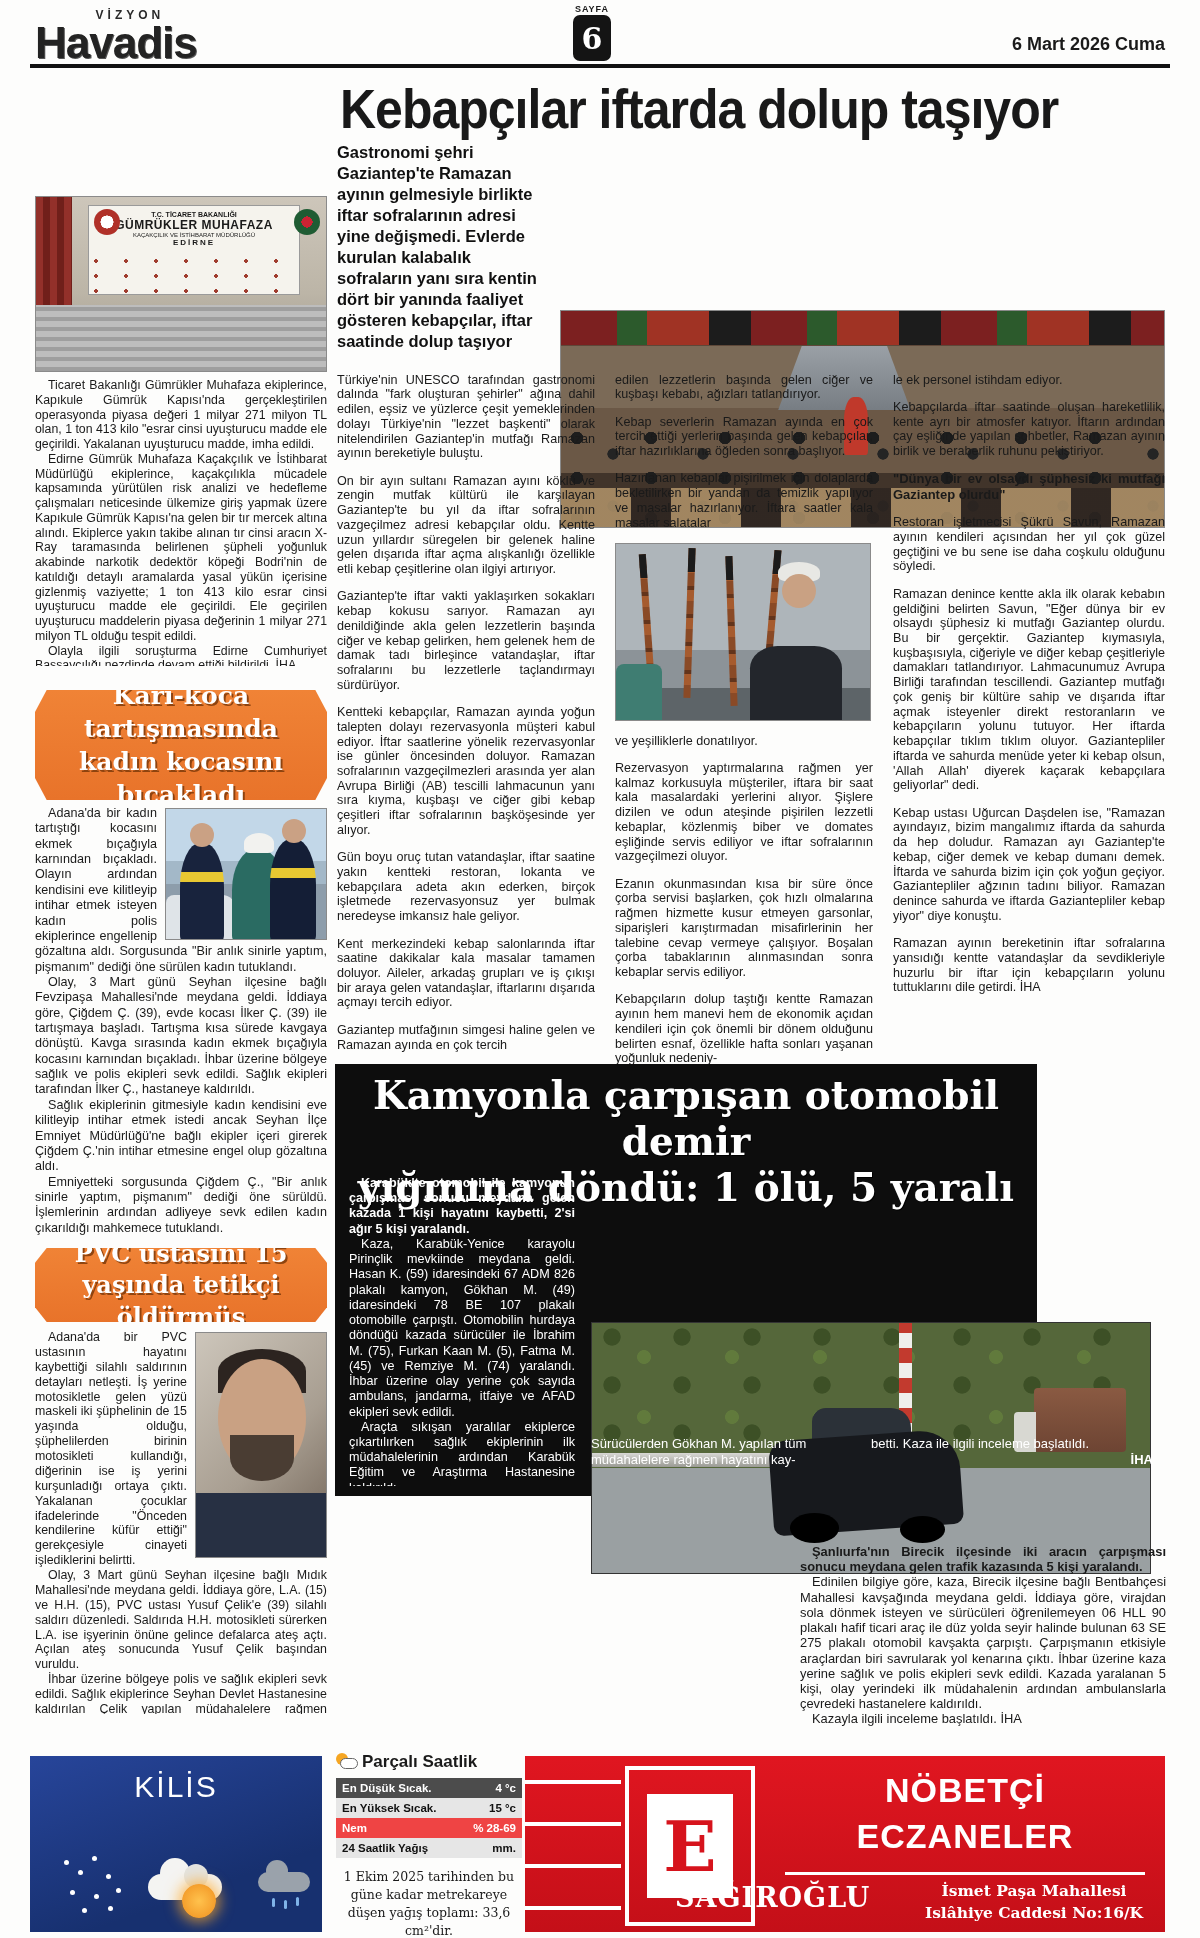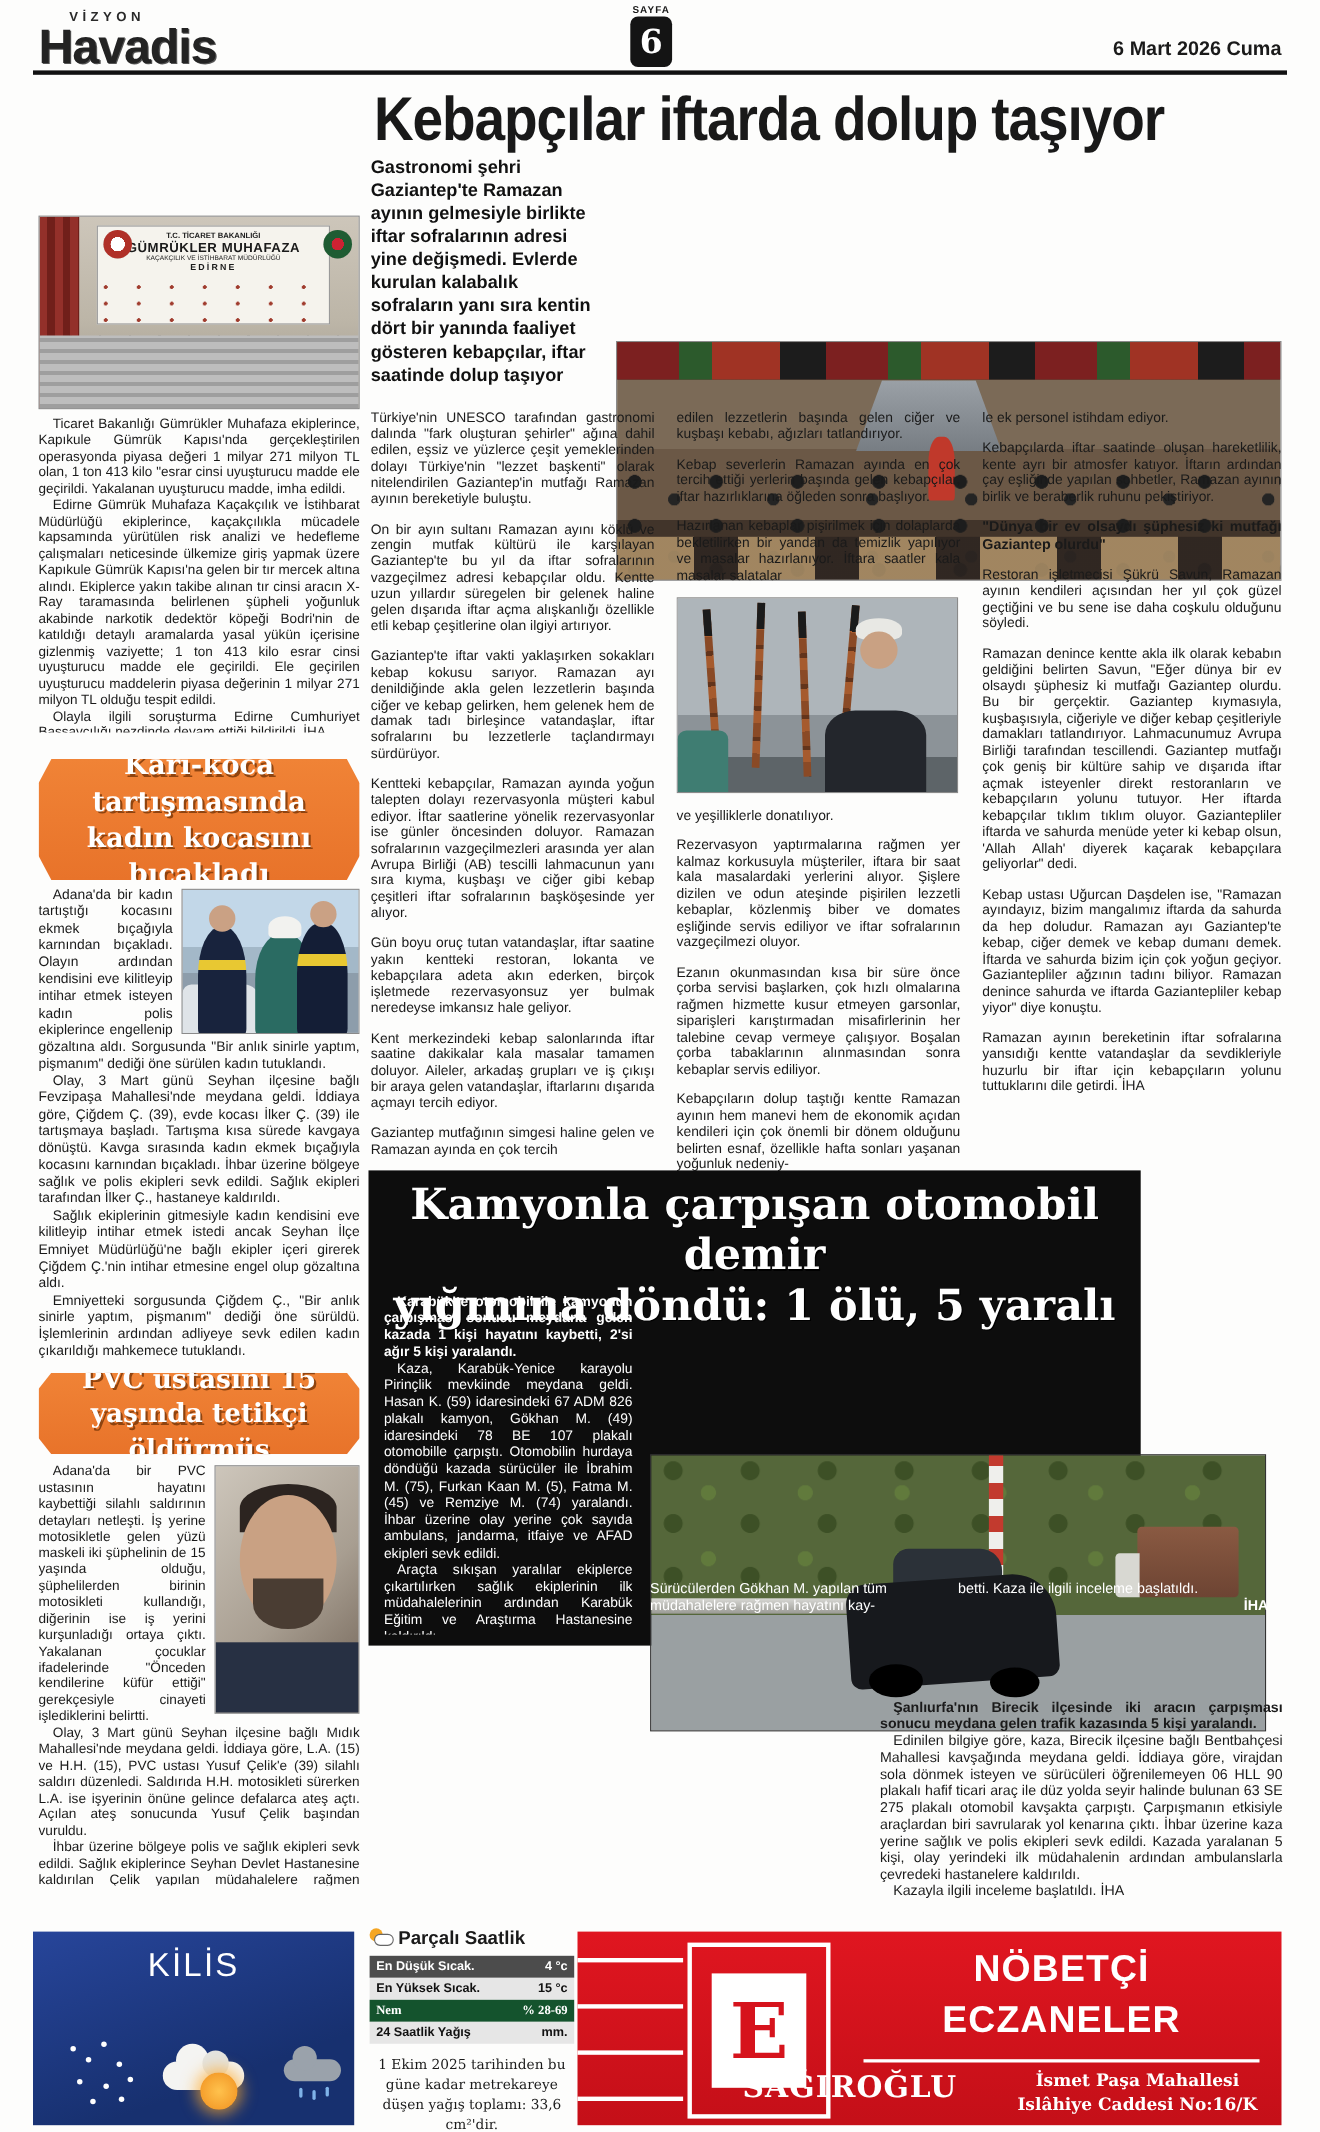--- a/index.html
+++ b/index.html
@@ -104,38 +104,38 @@
   .raincloud:after{content:"";position:absolute;left:14px;top:26px;width:3px;height:9px;border-radius:2px;background:#7fb3e8;box-shadow:12px 2px 0 #7fb3e8,24px -1px 0 #7fb3e8;}
   .wx-head{font-size:17px;font-weight:bold;}
   .wx-icon{display:inline-block;position:relative;width:22px;height:16px;vertical-align:-2px;margin-right:4px;}
   .wx-icon .s{position:absolute;left:0;top:0;width:12px;height:12px;border-radius:50%;background:#f5a623;}
   .wx-icon .c{position:absolute;right:0;bottom:0;width:16px;height:9px;border-radius:6px;background:#fff;border:1px solid #666;}
   .wx-table{width:100%;border-collapse:collapse;margin-top:6px;}
   .wx-table td{font-size:11.5px;font-weight:bold;padding:4px 6px;}
   .wx-table .val{text-align:right;}
   .r1{background:#4c4c4c;color:#fff;}
   .r2{background:#e6e6e6;color:#111;}
-  .r3{background:#14532d;color:#fff;font-family:Liberation Serif, serif;}
+  .r3{background:#ef4444;color:#fff;}
   .r4{background:#e6e6e6;color:#111;}
   .wx-note{font-family:"DejaVu Serif",serif;font-size:12.5px;line-height:1.45;text-align:center;margin-top:10px;}
   .ecz{background:linear-gradient(#e01620,#c40f18);color:#fff;}
   .deco-line{position:absolute;left:0;height:4px;width:96px;background:#fff;}
   .e-frame{position:absolute;left:100px;top:10px;width:122px;height:152px;border:4px solid #fff;display:flex;align-items:center;justify-content:center;}
   .e-box{width:86px;height:104px;background:#fff;display:flex;align-items:center;justify-content:center;font-family:"DejaVu Serif",serif;font-size:70px;font-weight:bold;color:#d6131c;}
   .ecz-title{position:absolute;left:260px;top:12px;width:360px;text-align:center;font-size:34px;font-weight:900;line-height:1.35;letter-spacing:1px;}
   .ecz-rule{position:absolute;left:260px;top:116px;width:360px;height:3px;background:#fff;}
   .ecz-name{position:absolute;left:150px;top:126px;width:220px;font-family:"DejaVu Serif",serif;font-size:27px;font-weight:bold;letter-spacing:1px;}
   .ecz-addr{position:absolute;right:16px;top:124px;width:230px;text-align:center;font-family:"DejaVu Serif",serif;font-size:15.5px;font-weight:bold;line-height:1.4;}
 </style>
 </head>
 <body>
 
 <div class="abs" style="left:0;top:0;width:1200px;height:1938px;">
 
-  <div class="abs" style="left:35px;top:8px;">
+  <div class="abs" style="left:35px;top:8px;text-align:center;">
     <div class="masthead-top" style="margin-left:28px;">VİZYON</div>
     <div class="masthead">Havadis</div>
   </div>
   <div class="abs" style="left:572px;top:4px;width:40px;">
     <div class="sayfa-label">SAYFA</div>
     <div class="sayfa-box">6</div>
   </div>
   <div class="abs date" style="left:850px;top:34px;width:315px;">6 Mart 2026 Cuma</div>
   <div class="abs top-rule" style="left:30px;top:64px;width:1140px;"></div>
 

